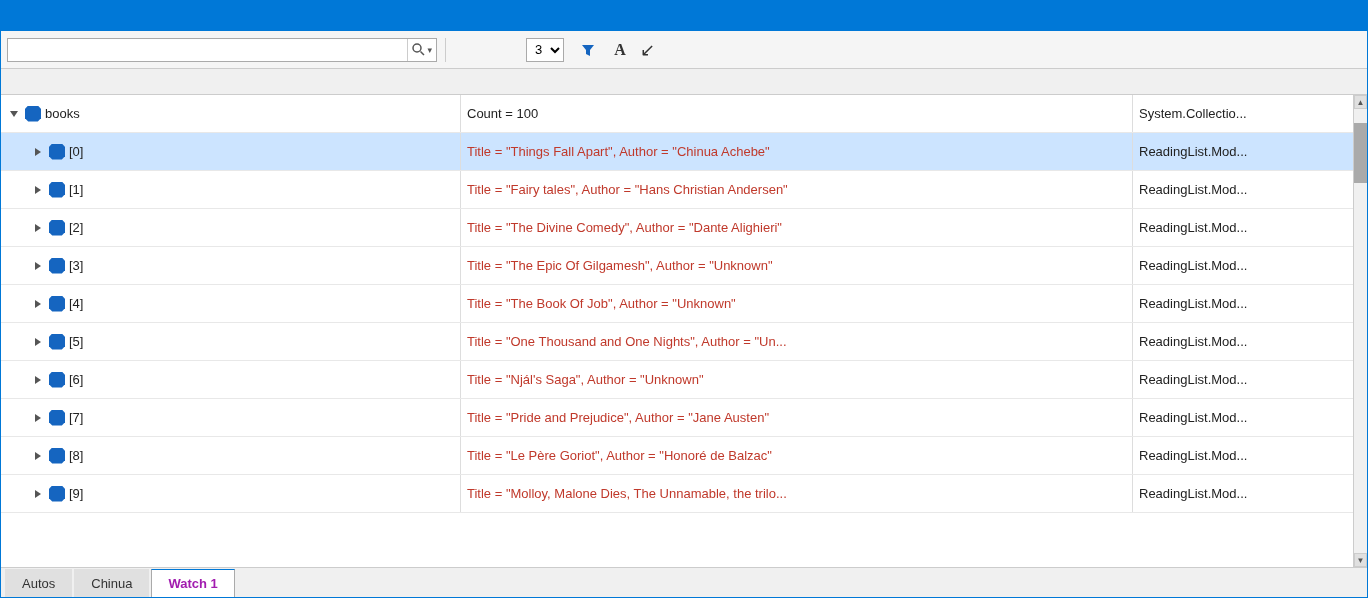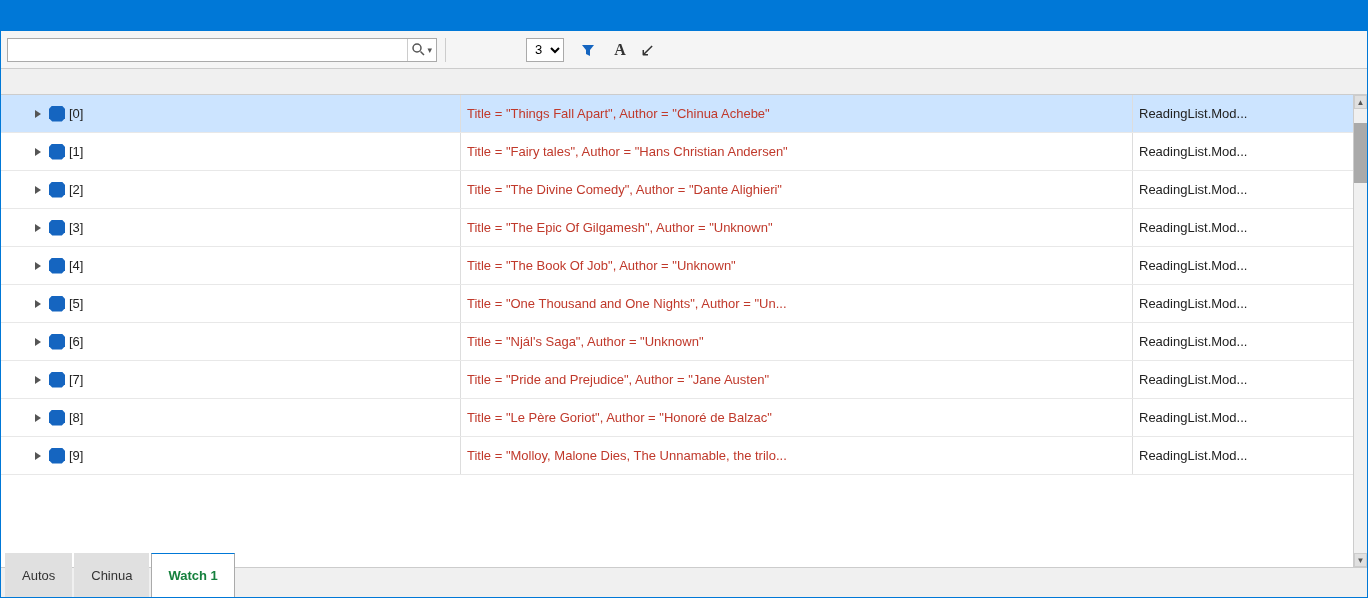--- a/index.html
+++ b/index.html
@@ -314,30 +314,30 @@
       flex-shrink: 0;
       padding: 0 4px;
     }
     .tab {
       padding: 4px 16px;
       font-size: 13px;
       color: #333;
       cursor: pointer;
       border: 1px solid transparent;
       border-bottom: none;
-      height: 44px;
+      height: 28px;
       display: flex;
       align-items: center;
       background: #e0e0e0;
       margin-right: 2px;
     }
     .tab.active {
       background: #fff;
       border-color: #aaa #aaa transparent;
-      color: #15803d;
+      color: #a21caf;
       font-weight: 600;
       border-top-color: #0078d7;
     }
   </style>
 </head>
 <body>
 
 <div class="window">
 
   <div class="title-bar">
@@ -383,20 +383,33 @@
   </div>
 
   <div class="grid-header">
     <div class="col-name-hdr"></div>
     <div class="col-value-hdr"></div>
     <div class="col-type-hdr"></div>
   </div>
 
   <div class="grid-body">
     <div class="grid-rows" id="grid-rows">
+        <div class="grid-row">
+          <div class="col-name">
+            <span class="expand-arrow">
+              <svg width="10" height="10" viewBox="0 0 10 10">
+                <polygon points="1,2 9,2 5,8" fill="#555"></polygon>
+              </svg>
+            </span>
+            <span class="obj-icon"></span>
+            <span>books</span>
+          </div>
+          <div class="col-value black">Count = 100</div>
+          <div class="col-type">System.Collectio...</div>
+        </div>
         <div class="grid-row selected">
           <div class="col-name">
             <span style="width: 20px; flex-shrink: 0;"></span>
             <span class="expand-arrow">
               <svg width="10" height="10" viewBox="0 0 10 10">
                 <polygon points="2,1 8,5 2,9" fill="#555"></polygon>
               </svg>
             </span>
             <span class="obj-icon"></span>
             <span>[0]</span>

